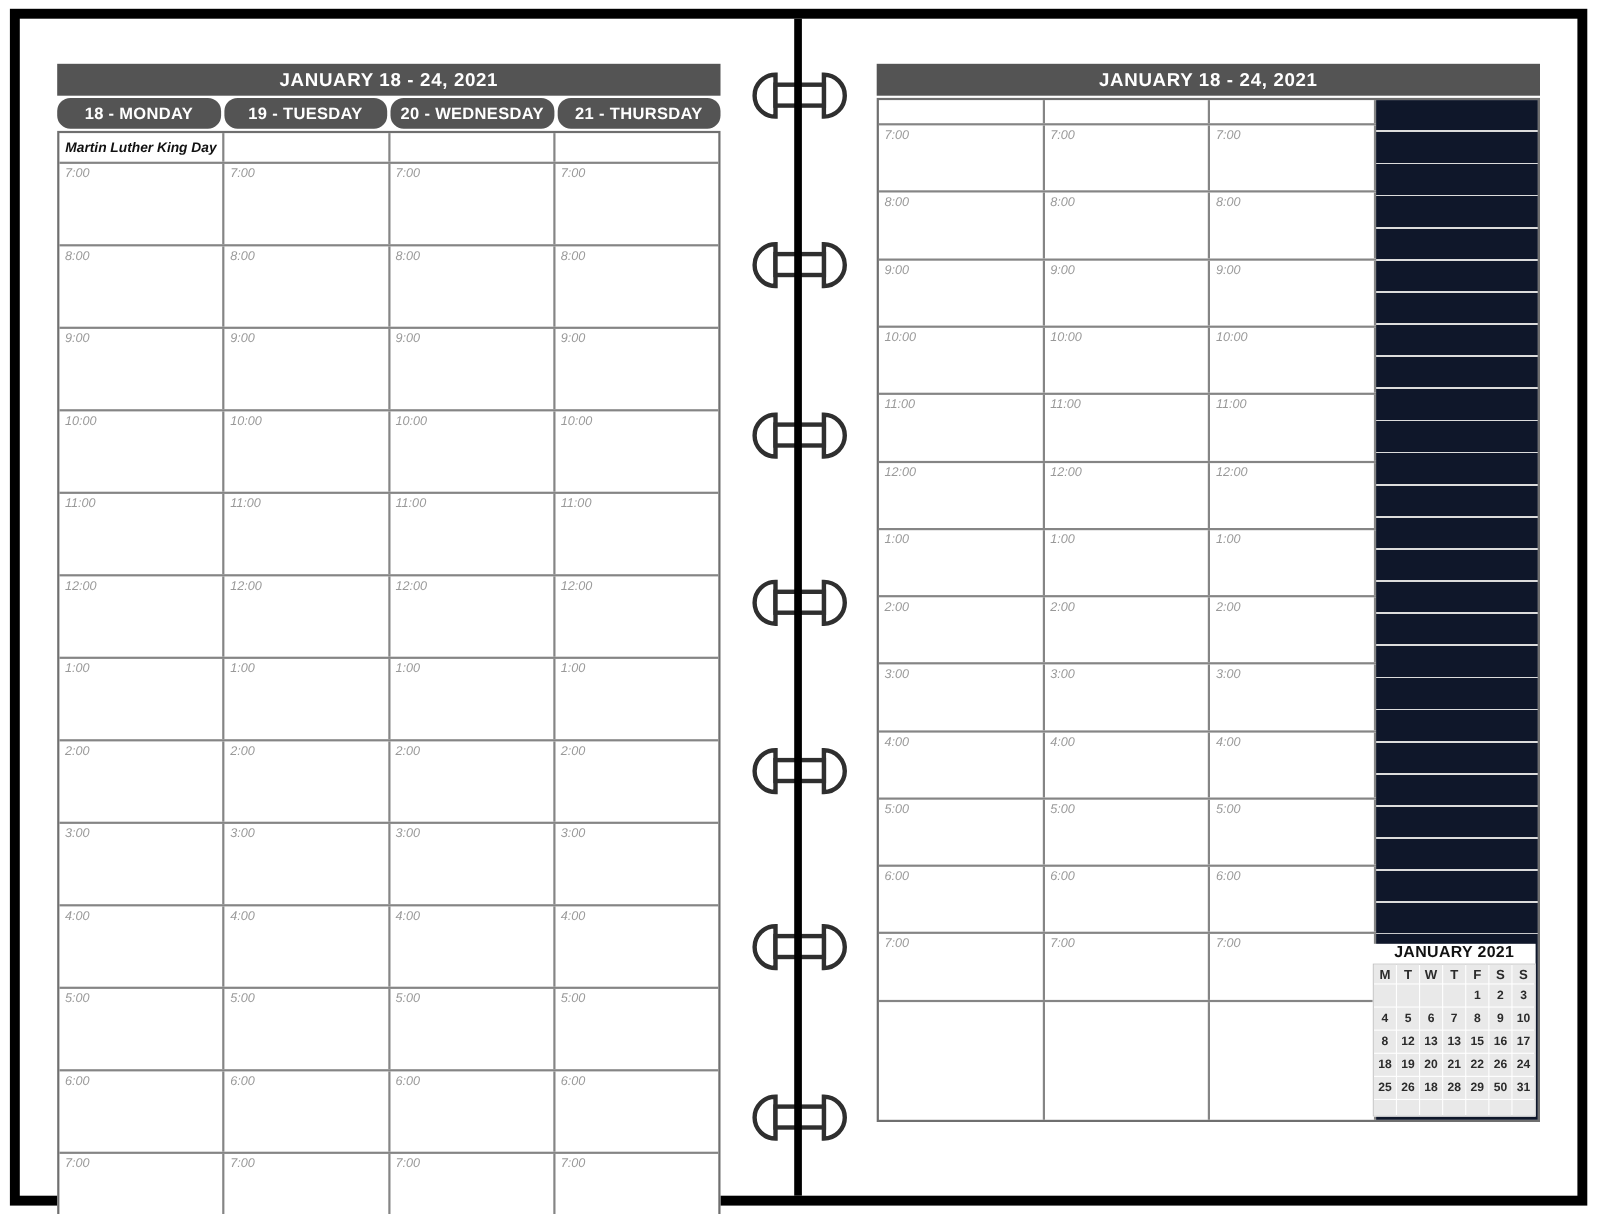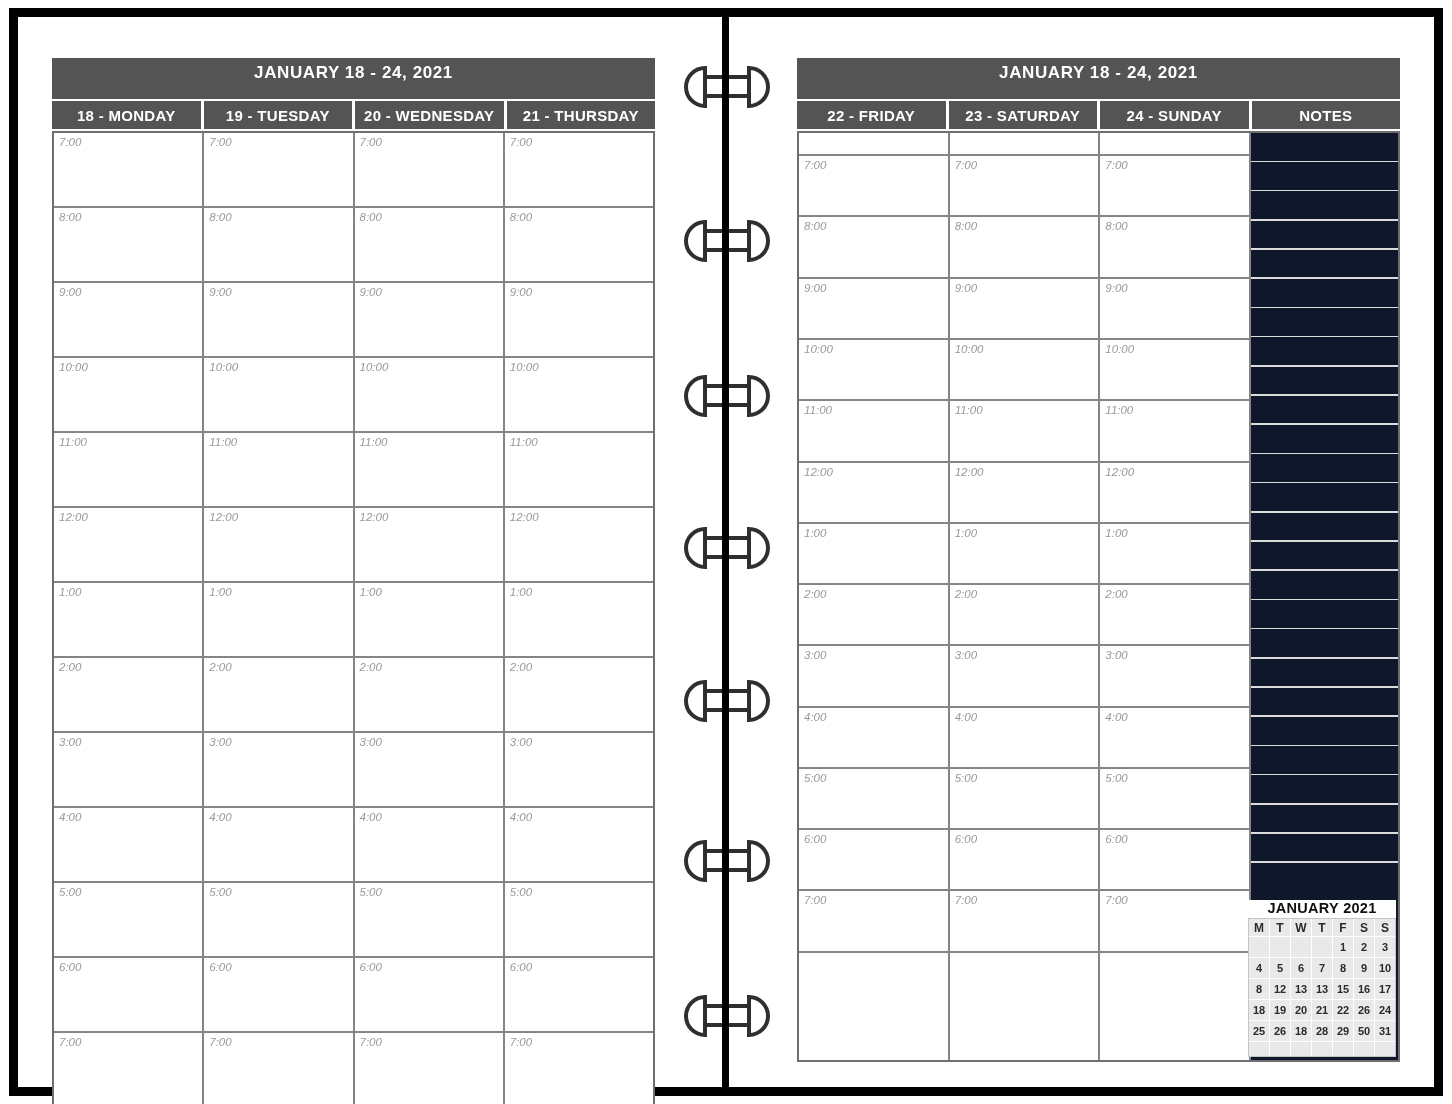--- a/index.html
+++ b/index.html
@@ -17,28 +17,28 @@
   }
   .ring{position:absolute;left:679px;width:96px;height:44px;z-index:30;}
   .ring svg{display:block;width:96px;height:44px;}
   .ring .stroke{fill:#ffffff;stroke:var(--ring-stroke,#2f2f2f);stroke-width:4;}
 
   .page{position:absolute;top:58px;z-index:10;}
   .page.left{left:52px;width:603px;}
   .page.right{left:797px;width:603px;}
 
   .week-title{
-    height:41px;background:var(--header-bg,#545454);color:var(--header-text,#fff);
+    height:29px;background:var(--header-bg,#545454);color:var(--header-text,#fff);
     font-size:17px;font-weight:bold;line-height:29px;text-align:center;letter-spacing:.6px;
   }
   .day-header-row{display:flex;gap:3px;margin-top:2px;height:28px;}
   .day-header{
     flex:1;background:var(--header-bg,#545454);color:var(--header-text,#fff);
     font-size:15px;font-weight:bold;letter-spacing:.3px;
-    display:flex;align-items:center;justify-content:center;white-space:nowrap;overflow:hidden;
+    display:flex;align-items:center;justify-content:center;white-space:nowrap;overflow:hidden;border-radius:12px;
   }
 
   .grid{border:2px solid var(--grid-border,#6f6f6f);margin-top:2px;background:#fff;}
   .row{display:flex;border-bottom:2px solid var(--grid-line,#858585);box-sizing:border-box;}
   .row:last-child{border-bottom:none;}
   .row.holiday{height:28px;}
   .row.time{height:75px;}
   .row.blank{height:132px;}
   .cell{flex:1;border-right:2px solid var(--grid-line,#858585);box-sizing:border-box;overflow:hidden;}
   .cell:last-child{border-right:none;}
@@ -89,20 +89,28 @@
 
 <div class="page left">
   <div class="week-title">JANUARY 18 - 24, 2021</div>
   <div class="day-header-row">
       <div class="day-header">18 - MONDAY</div>
       <div class="day-header">19 - TUESDAY</div>
       <div class="day-header">20 - WEDNESDAY</div>
       <div class="day-header">21 - THURSDAY</div>
     </div>
   <div class="grid">
+      <div class="row holiday">
+        <div class="cell">
+          <span class="holiday-text">Martin Luther King Day</span>
+        </div>
+        <div class="cell"></div>
+        <div class="cell"></div>
+        <div class="cell"></div>
+      </div>
       <div class="row time">
         <div class="cell">
           <span class="time-label">7:00</span>
         </div>
         <div class="cell">
           <span class="time-label">7:00</span>
         </div>
         <div class="cell">
           <span class="time-label">7:00</span>
         </div>
@@ -282,26 +290,20 @@
         <div class="cell"></div>
         <div class="cell"></div>
         <div class="cell"></div>
         <div class="cell"></div>
       </div>
     </div>
 </div>
 
 <div class="page right">
   <div class="week-title">JANUARY 18 - 24, 2021</div>
-  <div class="day-header-row">
-      <div class="day-header">22 - FRIDAY</div>
-      <div class="day-header">23 - SATURDAY</div>
-      <div class="day-header">24 - SUNDAY</div>
-      <div class="day-header">NOTES</div>
-    </div>
   <div class="right-body">
     <div class="day-area">
         <div class="row holiday">
           <div class="cell"></div>
           <div class="cell"></div>
           <div class="cell"></div>
         </div>
         <div class="row time">
           <div class="cell">
             <span class="time-label">7:00</span>

